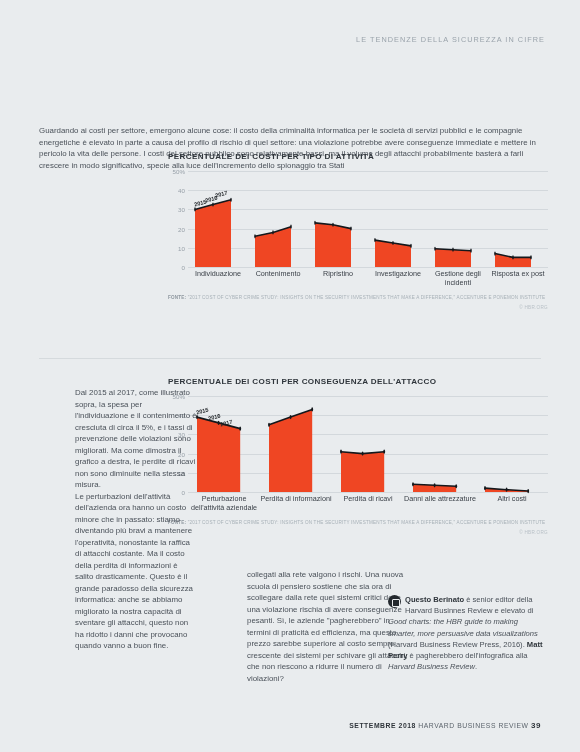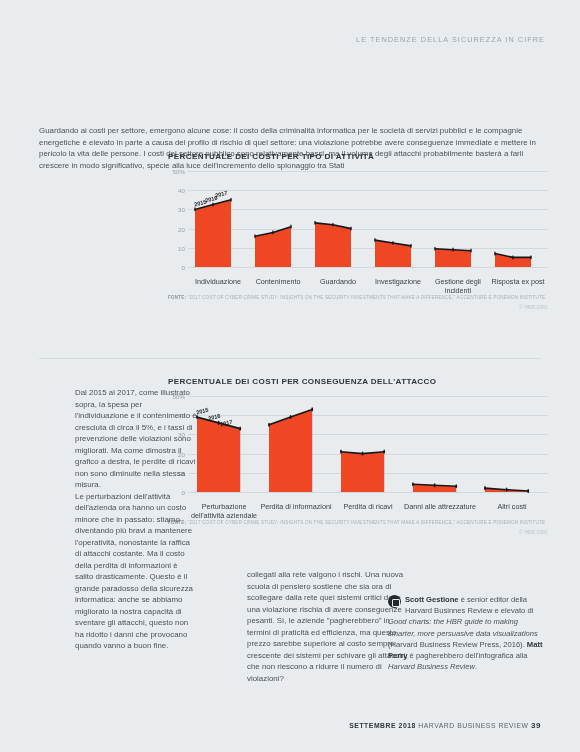--- a/index.html
+++ b/index.html
@@ -61,21 +61,21 @@
     position:absolute;bottom:0;left:12%;width:60%;
     height:100%;
   }
   .barshape svg{display:block;width:100%;height:100%;overflow:visible;}
   .catlabels{
     position:absolute;left:20px;right:0;bottom:0;height:22px;display:flex;
   }
   .catcell{
     flex:1 1 0;text-align:center;
     font-size:7.2px;line-height:9.4px;color:#3b4148;
-    padding-top:10px;
+    padding-top:2px;
   }
   .yearlab{
     position:absolute;font-size:5.6px;color:#1b1f23;font-weight:bold;
     white-space:nowrap;
   }
   .source{
     font-size:4.6px;line-height:6.2px;color:#a7b0b7;letter-spacing:.2px;
     text-transform:uppercase;margin-top:6px;
   }
   .source b{color:#8e979f;font-weight:bold;}
@@ -216,21 +216,21 @@
                 <circle cx="0" cy="86" r="2.2" fill="#14181c"></circle>
                 <circle cx="50" cy="90" r="2.2" fill="#14181c"></circle>
                 <circle cx="100" cy="90" r="2.2" fill="#14181c"></circle>
               </svg>
             </div>
           </div>
         </div>
       <div class="catlabels" id="cats1">
           <div class="catcell">Individuazione</div>
           <div class="catcell">Contenimento</div>
-          <div class="catcell">Guardando</div>
+          <div class="catcell">Ripristino</div>
           <div class="catcell">Investigazione</div>
           <div class="catcell">Gestione degli incidenti</div>
           <div class="catcell">Risposta ex post</div>
         </div>
     </div>
     <div class="source">
       <b>FONTE:</b>
       <span>"2017 COST OF CYBER CRIME STUDY: INSIGHTS ON THE SECURITY INVESTMENTS THAT MAKE A DIFFERENCE," ACCENTURE E PONEMON INSTITUTE</span>
     </div>
     <div class="hbrorg">© HBR.ORG</div>
@@ -335,21 +335,21 @@
   <div class="col" style="top:387px;left:39px;width:122px;" id="leftcol">
       <p>Dal 2015 al 2017, come illustrato sopra, la spesa per l'individuazione e il contenimento è cresciuta di circa il 5%, e i tassi di prevenzione delle violazioni sono migliorati. Ma come dimostra il grafico a destra, le perdite di ricavi non sono diminuite nella stessa misura.</p>
       <p>Le perturbazioni dell'attività dell'azienda ora hanno un costo minore che in passato: stiamo diventando più bravi a mantenere l'operatività, nonostante la raffica di attacchi costante. Ma il costo della perdita di informazioni è salito drasticamente. Questo è il grande paradosso della sicurezza informatica: anche se abbiamo migliorato la nostra capacità di sventare gli attacchi, questo non ha ridotto i danni che provocano quando vanno a buon fine.</p>
     </div>
 
   <div class="col" style="top:569px;left:211px;width:166px;" id="midcol">
       <p>collegati alla rete valgono i rischi. Una nuova scuola di pensiero sostiene che sia ora di scollegare dalla rete quei sistemi critici dove una violazione rischia di avere conseguenze pesanti. Sì, le aziende "pagherebbero" in termini di praticità ed efficienza, ma questo prezzo sarebbe superiore al costo sempre crescente dei sistemi per schivare gli attacchi, che non riescono a ridurre il numero di violazioni?</p>
     </div>
 
   <div class="bio" style="top:594px;left:388px;width:157px;">
-    <span class="bio-icon"></span><b>Scott Gestione</b><span> è senior editor della Harvard Businnes Review e elevato di </span><i>Good charts: the HBR guide to making smarter, more persuasive data visualizations</i><span> (Harvard Business Review Press, 2016). </span><b>Matt Perry</b><span> è pagherebbero dell'infografica alla </span><i>Harvard Business Review</i><span>.</span>
+    <span class="bio-icon"></span><b>Questo Berinato</b><span> è senior editor della Harvard Businnes Review e elevato di </span><i>Good charts: the HBR guide to making smarter, more persuasive data visualizations</i><span> (Harvard Business Review Press, 2016). </span><b>Matt Perry</b><span> è pagherebbero dell'infografica alla </span><i>Harvard Business Review</i><span>.</span>
   </div>
 
   <div class="footer">
     <span class="mon">SETTEMBRE 2018</span>
     <span>HARVARD BUSINESS REVIEW</span>
     <span class="pg">39</span>
   </div>
 
 </div>
 

